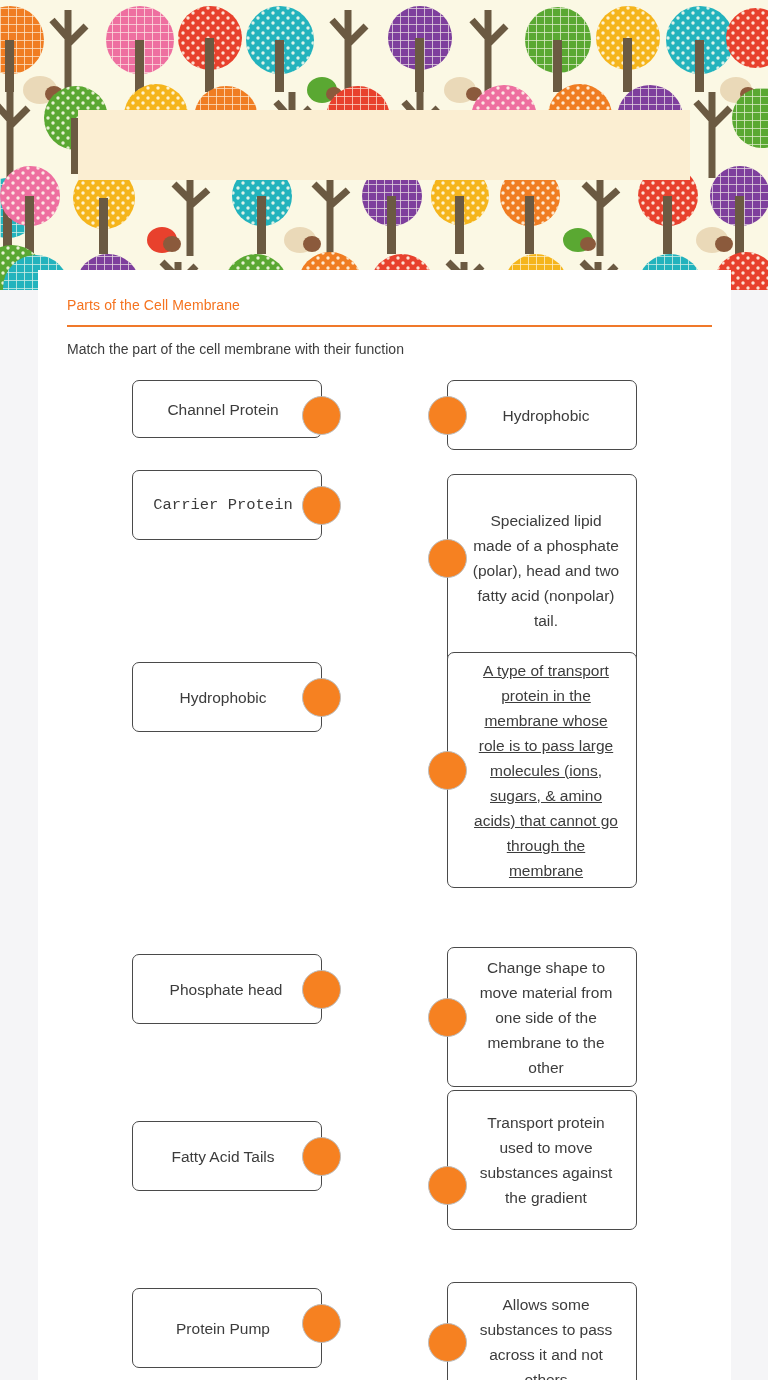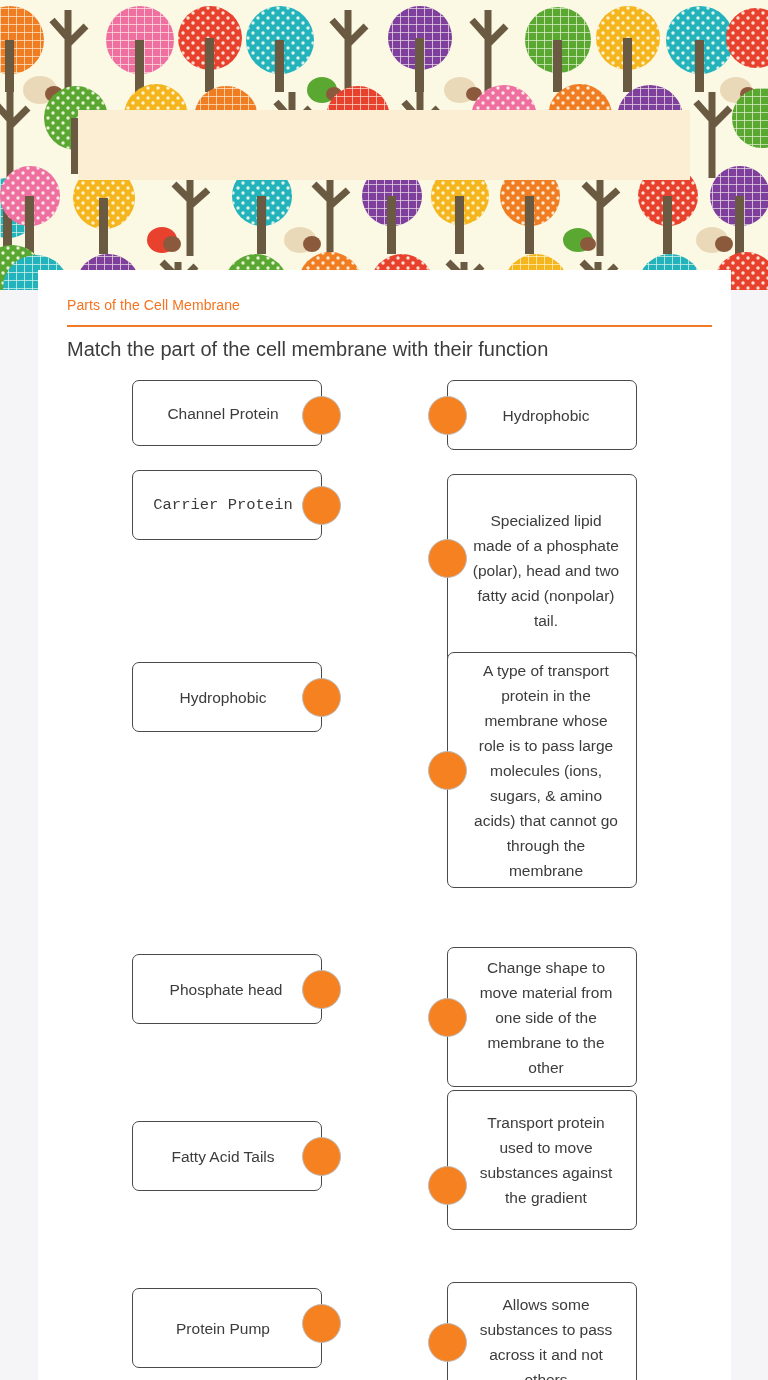--- a/index.html
+++ b/index.html
@@ -63,21 +63,21 @@
     line-height: 26px;
   }
   #ws-rule {
     margin-top: 7px;
     border-bottom: 2px solid #f0792a;
     width: 645px;
     height: 0;
   }
   #ws-subtitle {
     margin-top: 12px;
-    font-size: 20px;
+    font-size: 14px;
     color: #3c3c3c;
     line-height: 20px;
   }
 
   
   #match-area {
     position: absolute;
     left: 0; top: 370px;
     width: 768px;
   }
@@ -381,21 +381,21 @@
   <div id="panel"></div>
 
   <div id="ws-header">
     <h1 id="ws-title">Parts of the Cell Membrane</h1>
     <div id="ws-rule"></div>
     <div id="ws-subtitle">Match the part of the cell membrane with their function</div>
   </div>
 
   <div id="match-area">
     <div class="col" id="col-left">
-        <div class="match-box" style="top: 10px; height: 66px;">
+        <div class="match-box" style="top: 10px; height: 58px;">
           <span>Channel Protein</span>
         </div>
         <div class="dot" style="top: 25.5px;"></div>
         <div class="match-box" style="top: 100px; height: 70px; font-family: Liberation Mono, monospace;">
           <span>Carrier Protein</span>
         </div>
         <div class="dot" style="top: 115.5px;"></div>
         <div class="match-box" style="top: 292px; height: 70px;">
           <span>Hydrophobic</span>
         </div>
@@ -415,21 +415,21 @@
       </div>
     <div class="col" id="col-right">
         <div class="match-box" style="top: 10px; height: 70px;">
           <span>Hydrophobic</span>
         </div>
         <div class="dot" style="top: 25.5px;"></div>
         <div class="match-box" style="top: 76px; height: 192px; margin-top: 28px;">
           <span>Specialized lipid made of a phosphate (polar), head and two fatty acid (nonpolar) tail.</span>
         </div>
         <div class="dot" style="top: 168.5px;"></div>
-        <div class="match-box" style="top: 282px; height: 236px;">
+        <div class="match-box" style="top: 282px; height: 236px; text-decoration: underline;">
           <span>A type of transport protein in the membrane whose role is to pass large molecules (ions, sugars, &amp; amino acids) that cannot go through the membrane</span>
         </div>
         <div class="dot" style="top: 380.5px;"></div>
         <div class="match-box" style="top: 577px; height: 140px;">
           <span>Change shape to move material from one side of the membrane to the other</span>
         </div>
         <div class="dot" style="top: 627.5px;"></div>
         <div class="match-box" style="top: 720px; height: 140px;">
           <span>Transport protein used to move substances against the gradient</span>
         </div>

